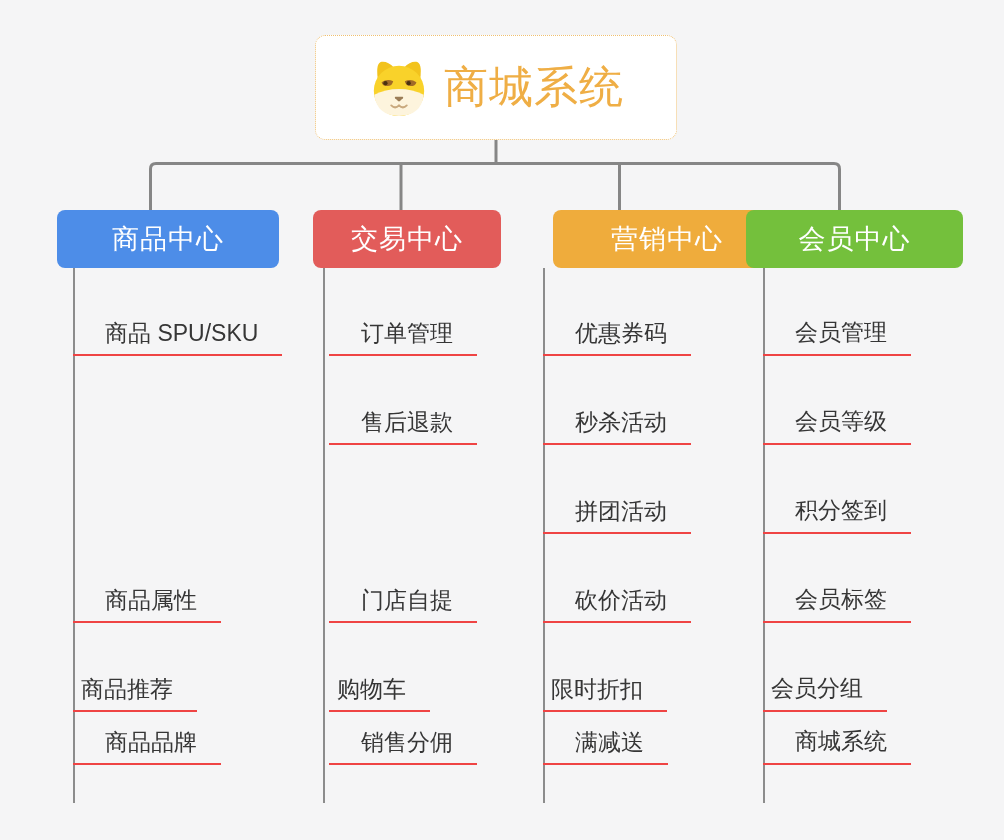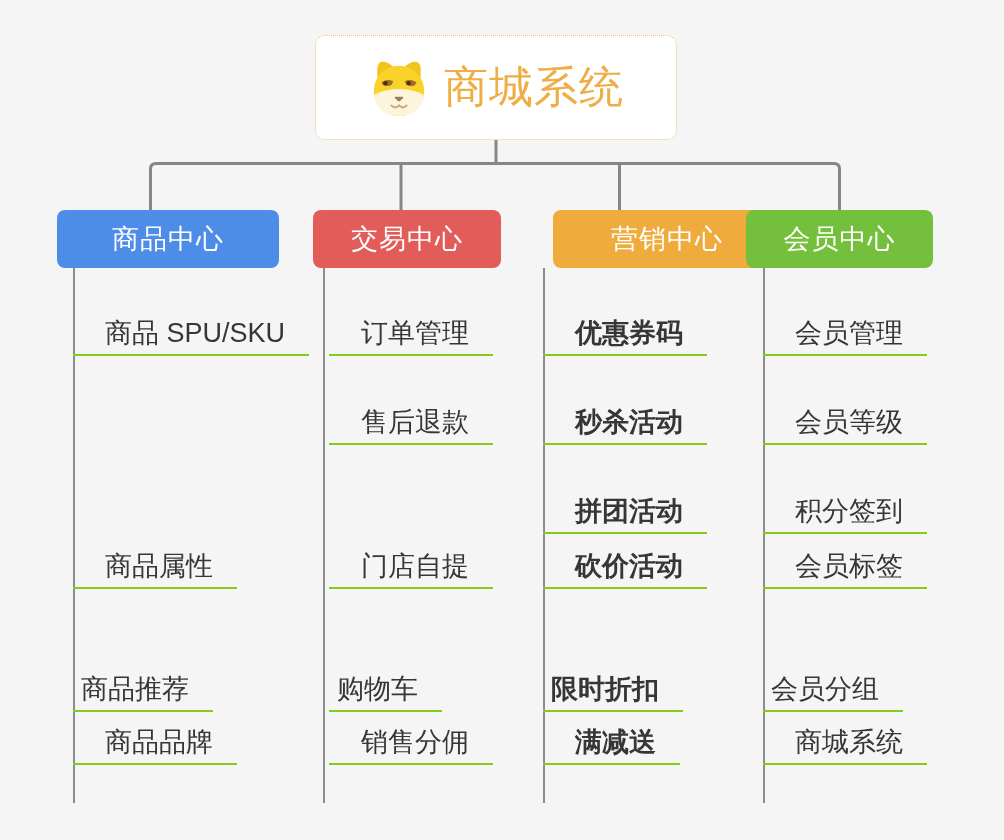--- a/index.html
+++ b/index.html
@@ -26,36 +26,36 @@
   
   .branch{
     position:absolute;top:210px;height:58px;border-radius:8px;
     display:flex;align-items:center;justify-content:center;
     color:#ffffff;font-size:27px;letter-spacing:1px;white-space:nowrap;
     cursor:default;
   }
   .b0{left:57px;width:222px;}
   .b1{left:307px;width:188px;}
   .b2{left:525px;width:228px;margin-left:28px;}
-  .b3{left:746px;width:187px;text-align:center;}
+  .b3{left:746px;width:217px;text-align:center;}
 
   
   .vline{position:absolute;top:268px;width:2px;height:535px;background:#8c8c8c;}
   .c0v{left:73px;} .c1v{left:323px;} .c2v{left:543px;} .c3v{left:763px;}
 
   
   .subtopic{
     position:absolute;
-    font-size:27px;color:#363636;line-height:30px;white-space:nowrap;
+    font-size:23px;color:#363636;line-height:30px;white-space:nowrap;
     padding:0 24px 6px 32px;
-    border-bottom:2px solid #84cc16;
+    border-bottom:2px solid #ef4444;
   }
-  .c0{left:73px;} .c1{left:323px;margin-left:6px;} .c2{left:543px;font-weight:bold;} .c3{left:763px;font-family:Liberation Serif, serif;}
+  .c0{left:73px;} .c1{left:323px;margin-left:6px;} .c2{left:543px;} .c3{left:763px;font-family:Liberation Serif, serif;}
   .r0{top:318px;} .r1{top:407px;} .r2{top:496px;}
-  .r3{top:551px;} .r4{top:674px;padding-left:8px;} .r5{top:727px;}
+  .r3{top:585px;} .r4{top:674px;padding-left:8px;} .r5{top:727px;}
 </style>
 </head>
 <body>
 
 <div class="canvas">
 
   <svg class="connectors" viewBox="0 0 1004 840">
     <g fill="none" stroke="#868686" stroke-width="3">
       <path d="M496,139 L496,162"></path>
       <path d="M150.5,210 L150.5,169 Q150.5,163.5 156,163.5 L834,163.5 Q839.5,163.5 839.5,169 L839.5,210"></path>

